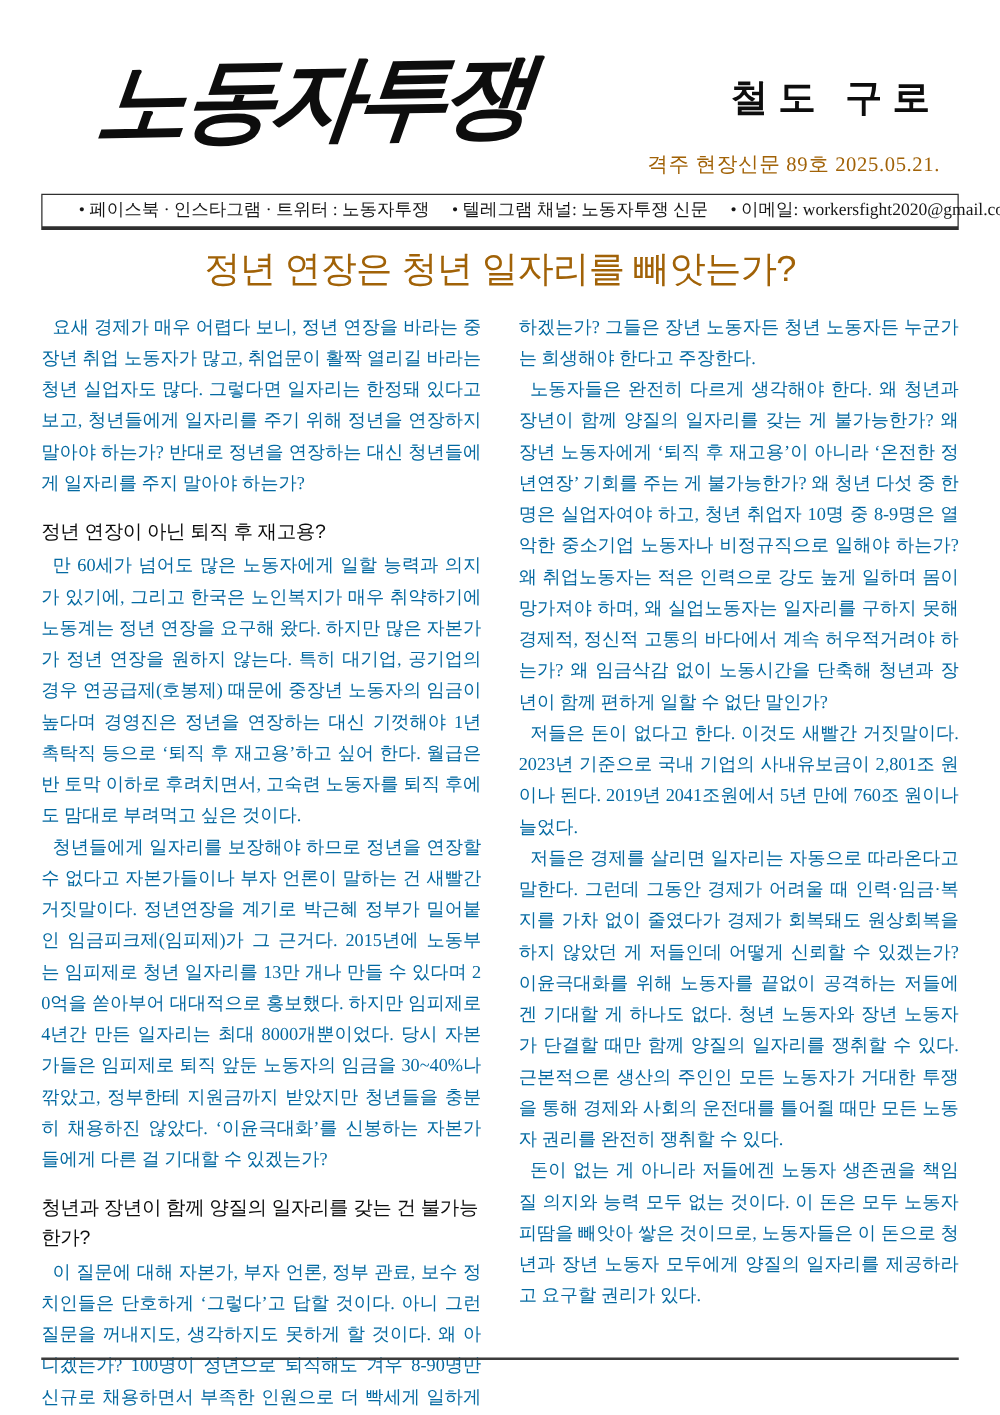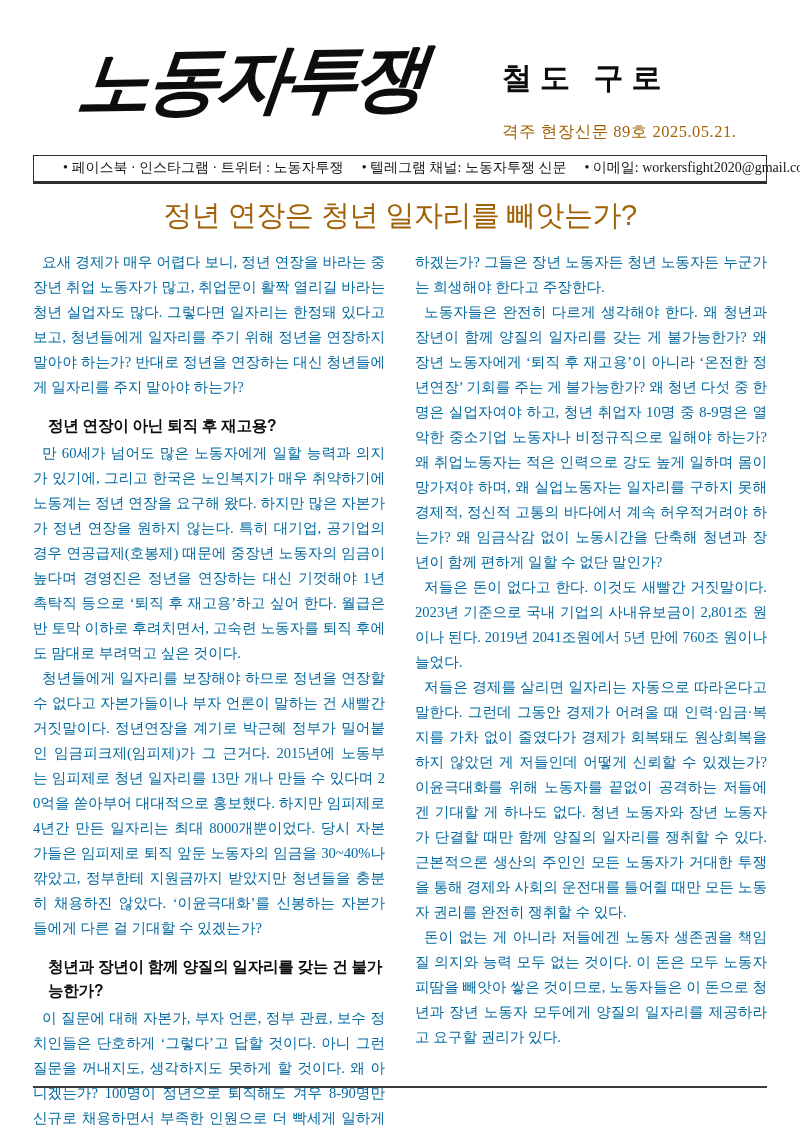--- a/index.html
+++ b/index.html
@@ -26,21 +26,21 @@
     font-weight: 900;
     font-style: italic;
     font-size: 74px;
     line-height: 1.05;
     letter-spacing: -5px;
     transform: skew(-6deg, -1deg);
     white-space: nowrap;
     color: #0d0d0d;
   }
   .edition {
-    text-align: left;
+    text-align: right;
     margin-top: 16px;
     min-width: 250px;
   }
   .edition-region {
     font-family: "Liberation Serif", serif;
     font-weight: 700;
     font-size: 30px;
     letter-spacing: 8px;
     color: #0d0d0d;
   }
@@ -89,23 +89,23 @@
     margin: 0;
     font-size: 14.6px;
     line-height: 25px;
     text-align: justify;
     word-break: break-all;
     text-indent: 0.62em;
     color: #0369a1;
   }
   .col p.para.no-indent { text-indent: 0; }
   .col h3.subhead {
-    margin: 14px 0 3px 15px;
+    margin: 14px 0 3px 0;
     font-family: "Liberation Sans", sans-serif;
-    font-weight: 700;
+    font-weight: 400;
     font-size: 15.6px;
     line-height: 24px;
     letter-spacing: -0.3px;
     color: #0c0c0c;
   }
 
   
   .footer-rule {
     position: absolute;
     left: 33px;

